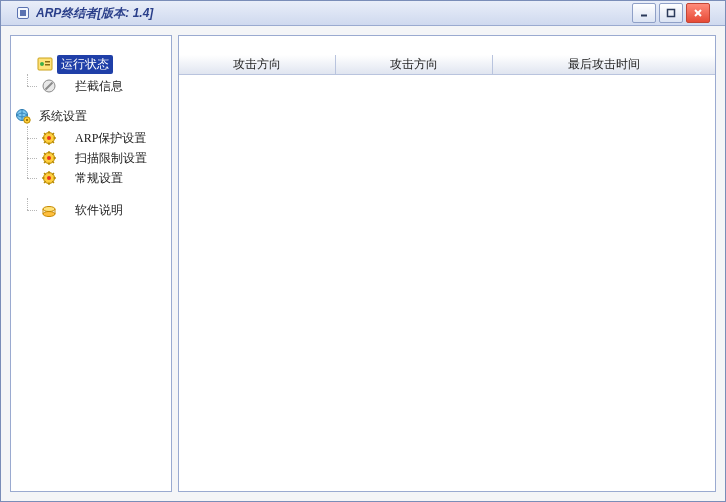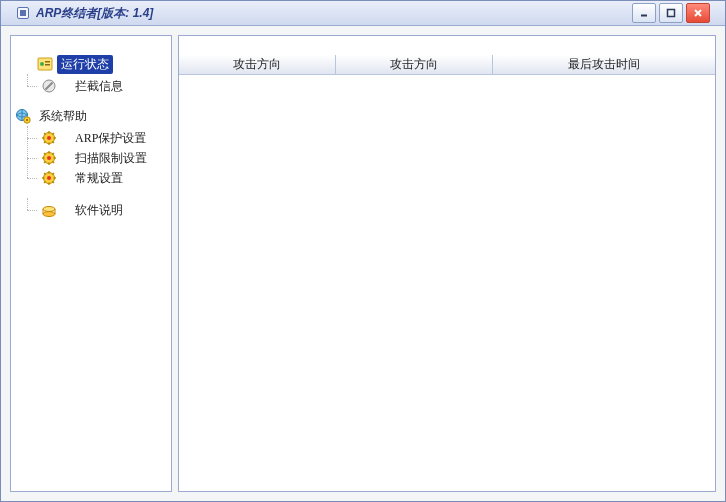--- a/index.html
+++ b/index.html
@@ -215,21 +215,21 @@
         <li>
           <div class="node-row">
             <span class="node-icon">
               <svg width="16" height="16" viewBox="0 0 16 16">
                 <circle cx="7" cy="7" r="5.5" fill="#7fc7ef" stroke="#2a7ab0"></circle>
                 <path d="M2 7 Q7 3 12 7 M2 7 Q7 11 12 7 M7 1.5 L7 12.5" stroke="#2a7ab0" stroke-width="0.8" fill="none"></path>
                 <circle cx="12" cy="12" r="3.2" fill="#ffcf3f" stroke="#b88900"></circle>
                 <circle cx="12" cy="12" r="1.1" fill="#8a6600"></circle>
               </svg>
             </span>
-            <span class="node-label">系统帮助</span>
+            <span class="node-label">系统设置</span>
           </div>
           <div class="children">
             <div class="child-item">
               <span class="node-icon">
                 <svg width="16" height="16" viewBox="0 0 16 16">
                   <circle cx="8" cy="8" r="5.5" fill="#ffcf3f" stroke="#b88900"></circle>
                   <g stroke="#b88900" stroke-width="1.4">
                     <line x1="8" y1="1" x2="8" y2="3.5"></line>
                       <line x1="8" y1="12.5" x2="8" y2="15"></line>
                     <line x1="1" y1="8" x2="3.5" y2="8"></line>

